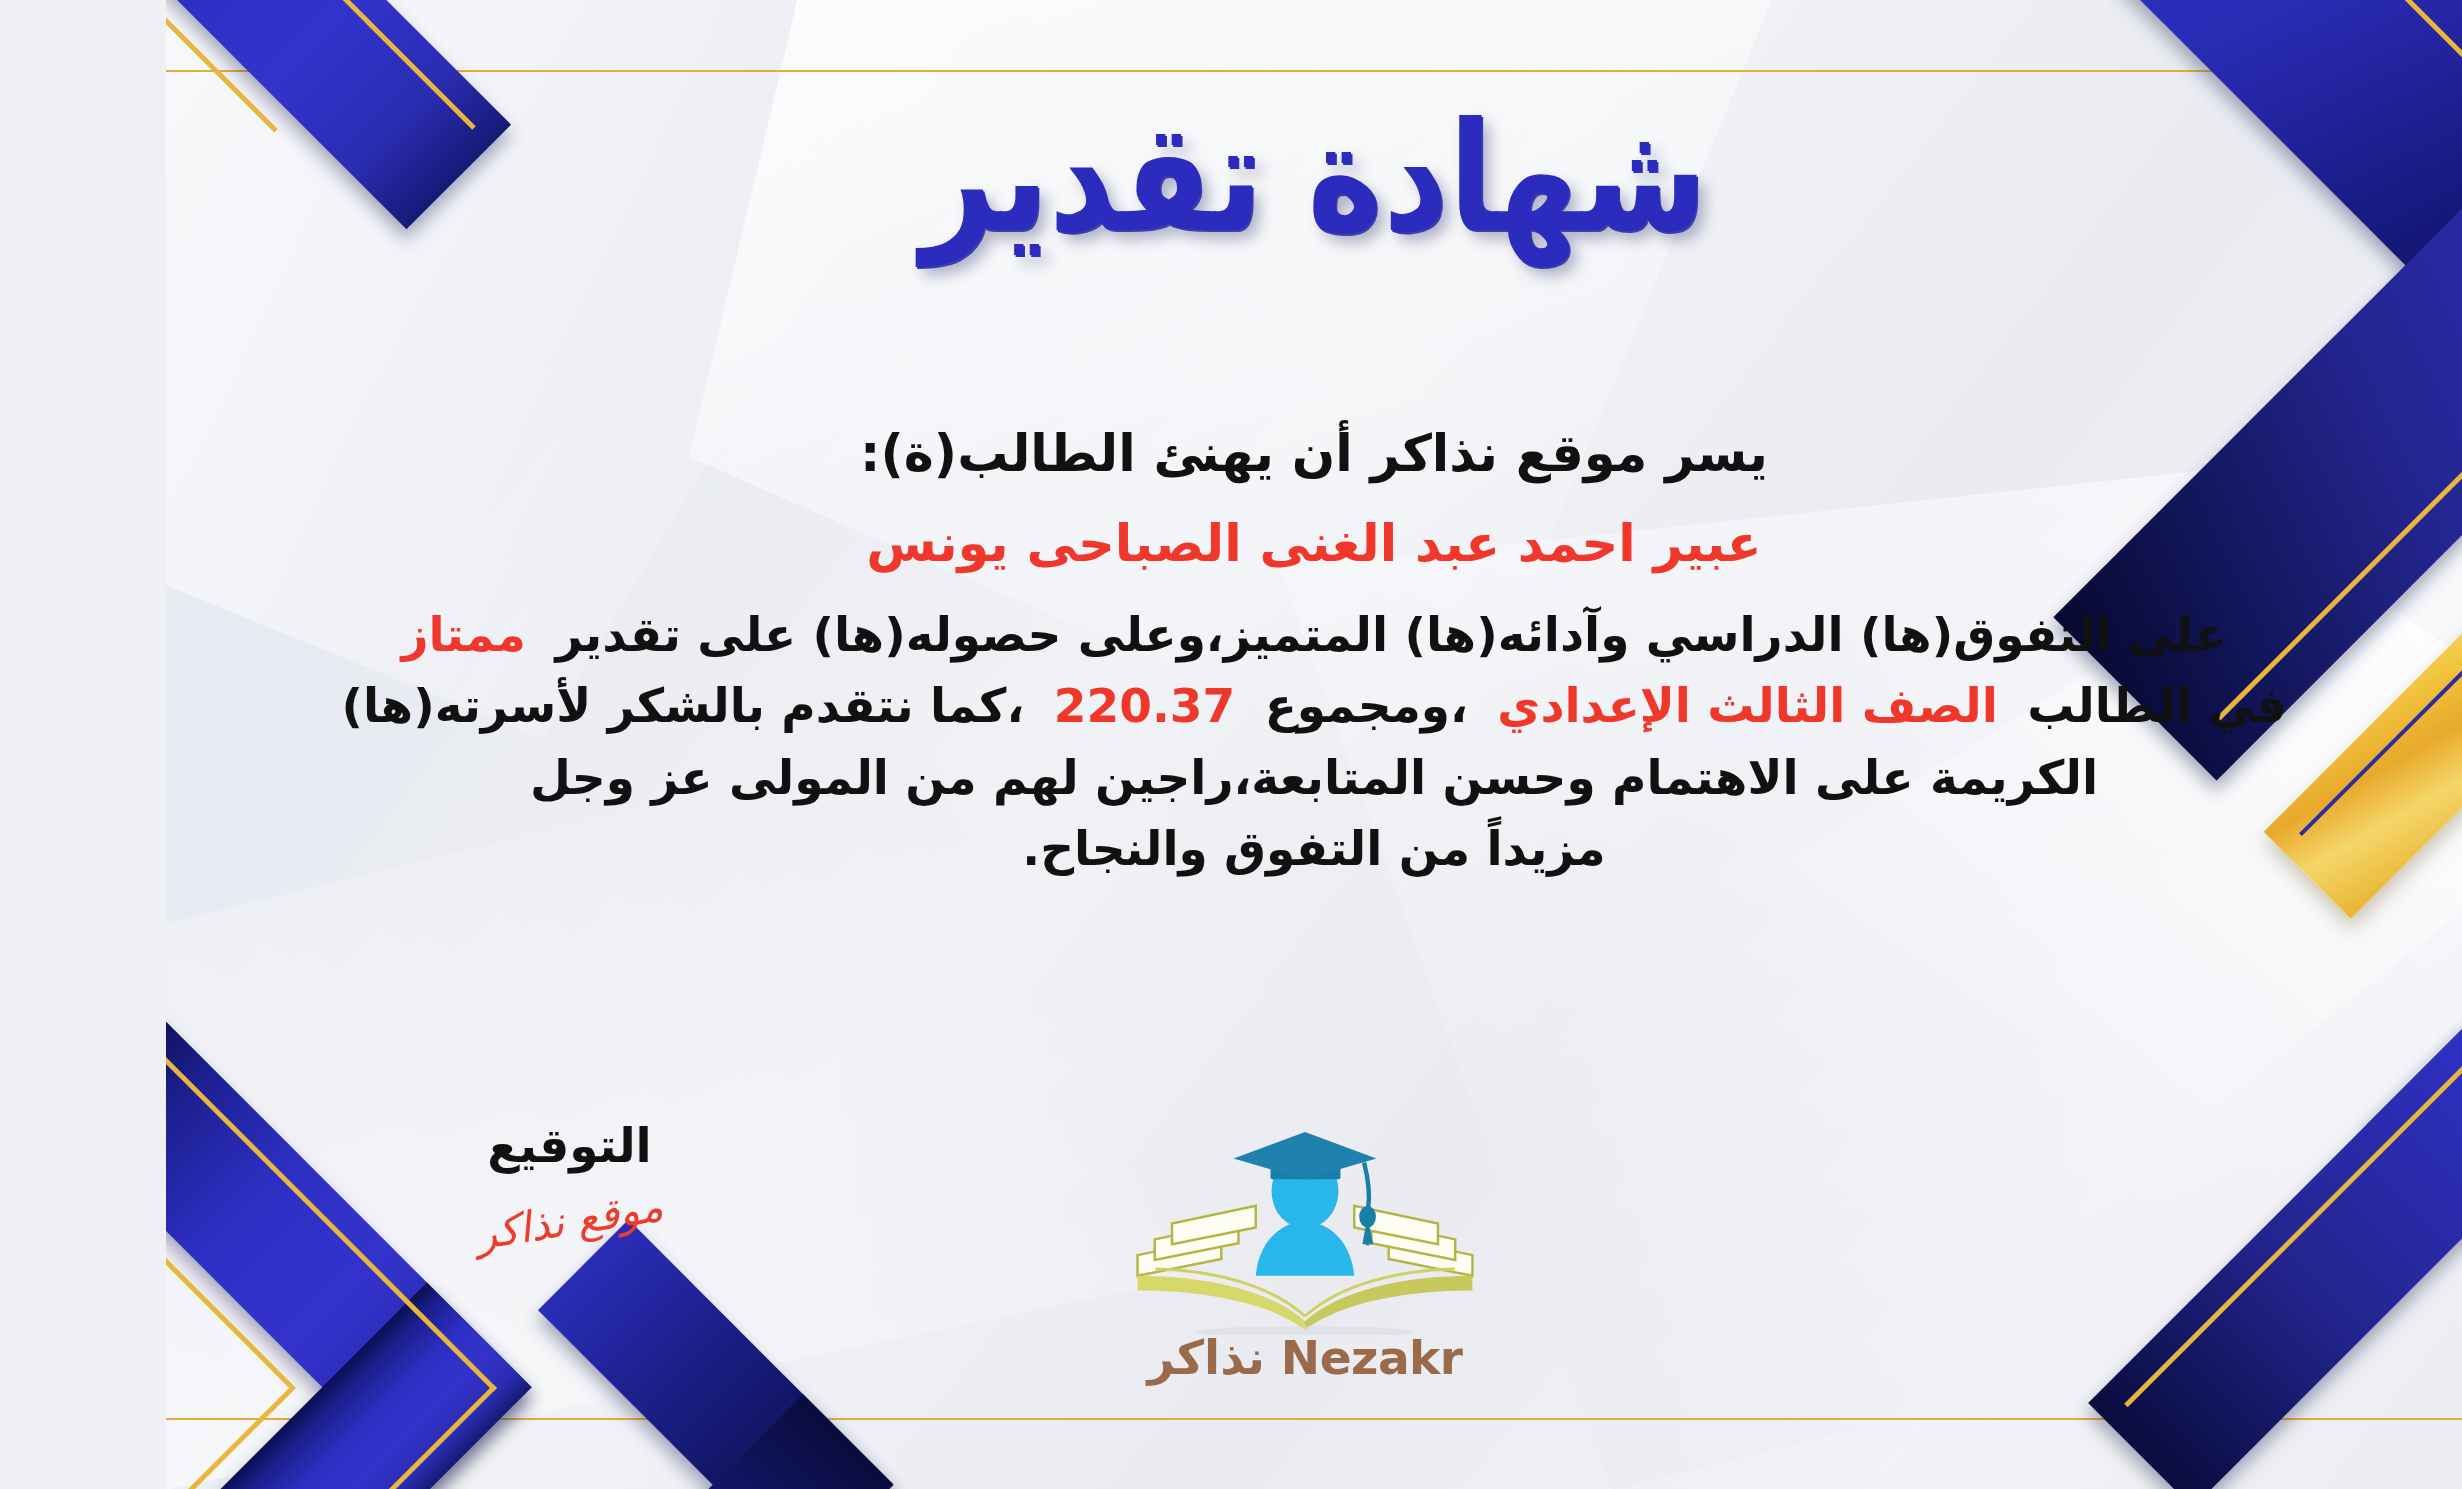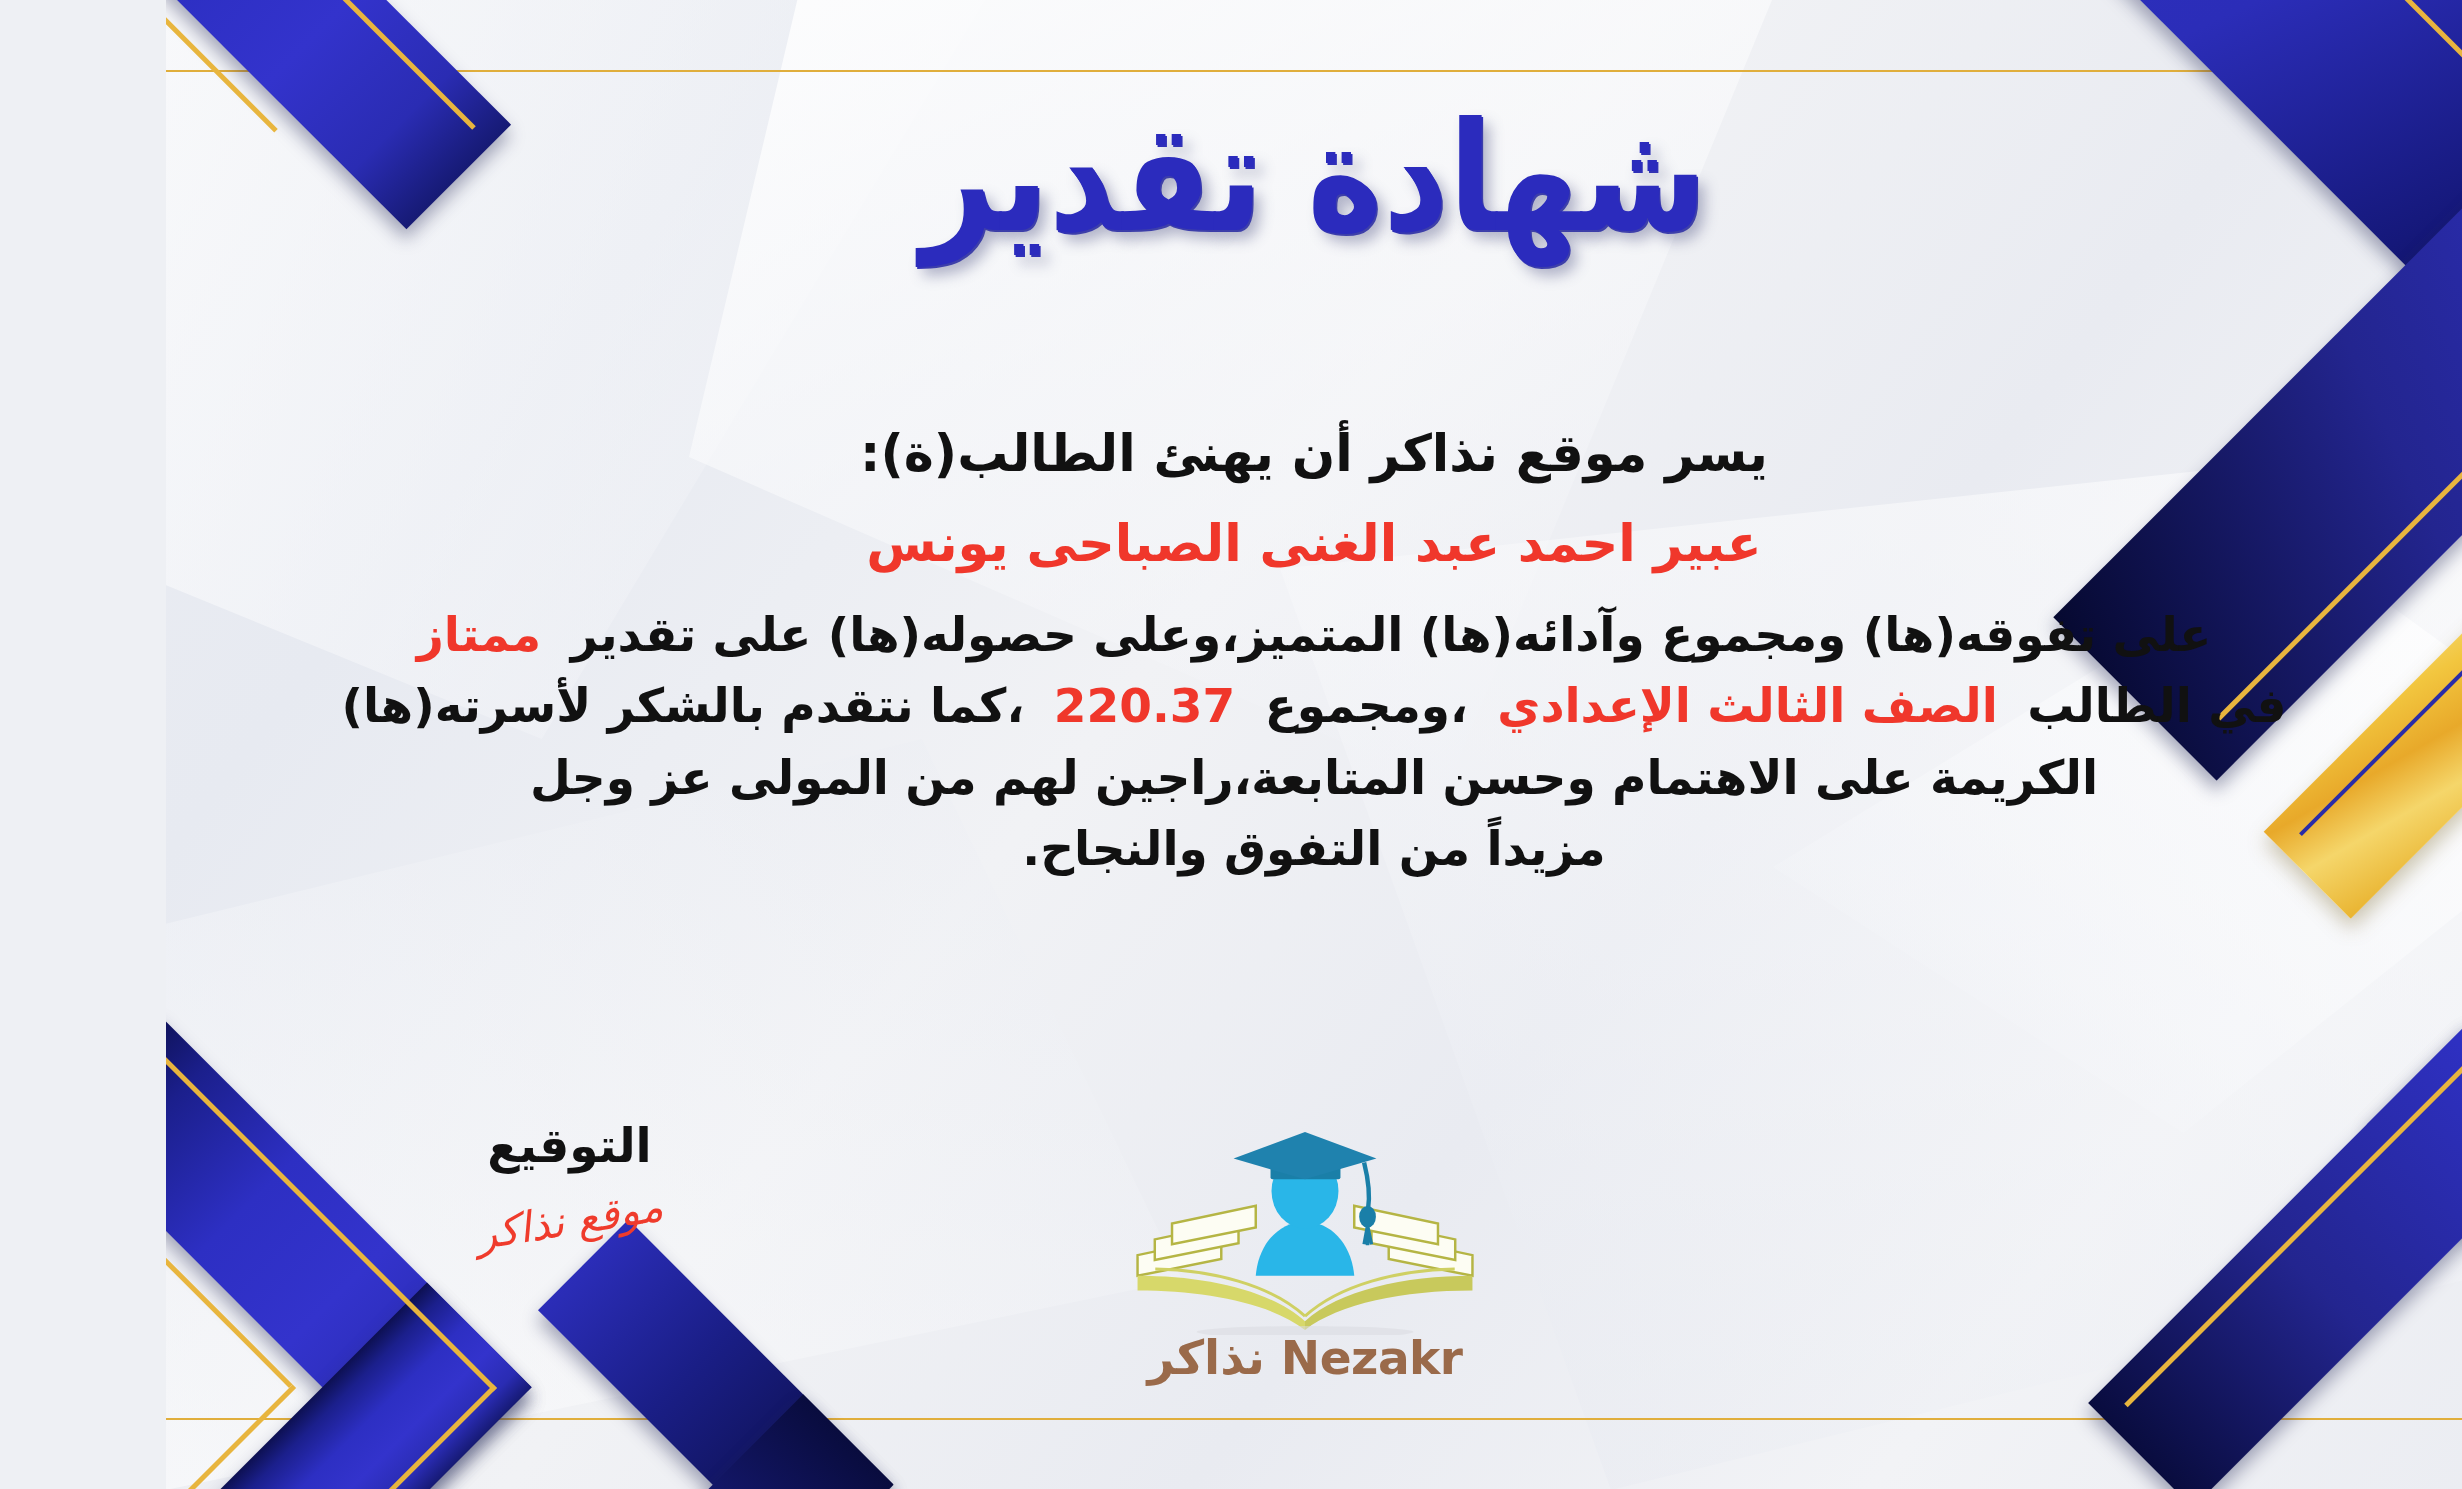--- a/index.html
+++ b/index.html
@@ -223,21 +223,21 @@
   </div>
 
   <div id="body-block">
 
     <div class="line line-greeting">يسر موقع نذاكر أن يهنئ الطالب(ة):</div>
 
     <div class="name">عبير احمد عبد الغنى الصباحى يونس</div>
 
     <div class="para">
       <span class="ln">
-        <span>على تفوقه(ها) ومجموع وآدائه(ها) المتميز،وعلى حصوله(ها) على تقدير</span><span class="sp"></span><span class="hl">ممتاز</span>
+        <span>على التفوق(ها) الدراسي وآدائه(ها) المتميز،وعلى حصوله(ها) على تقدير</span><span class="sp"></span><span class="hl">ممتاز</span>
       </span>
       <span class="ln">
         <span>في الطالب</span><span class="sp"></span><span class="hl">الصف الثالث الإعدادي</span><span class="sp"></span><span>،ومجموع</span><span class="sp"></span><span class="hl">220.37</span><span class="sp"></span><span>،كما نتقدم بالشكر لأسرته(ها)</span>
       </span>
       <span class="ln">الكريمة على الاهتمام وحسن المتابعة،راجين لهم من المولى عز وجل</span>
       <span class="ln">مزيداً من التفوق والنجاح.</span>
     </div>
   </div>
 
   <div id="signature-block">

